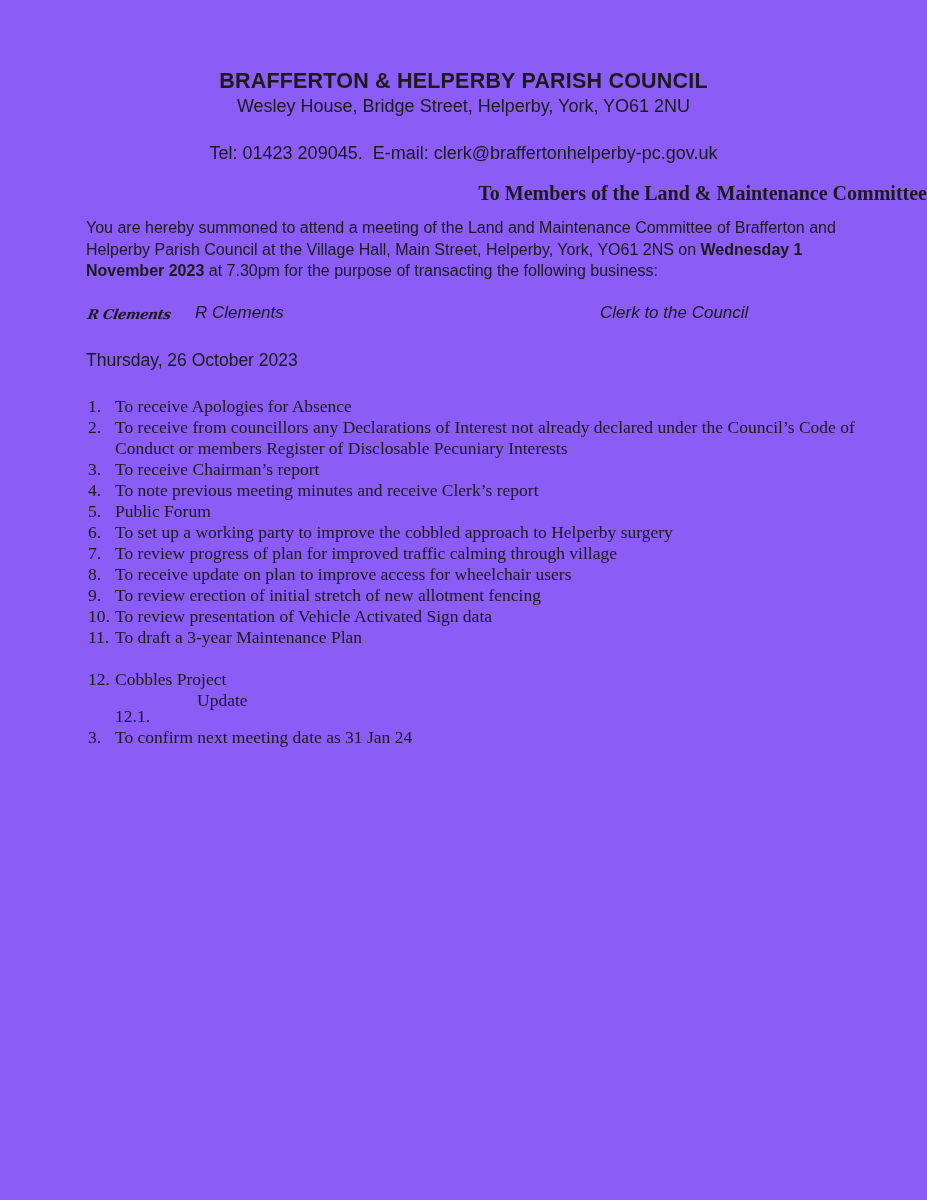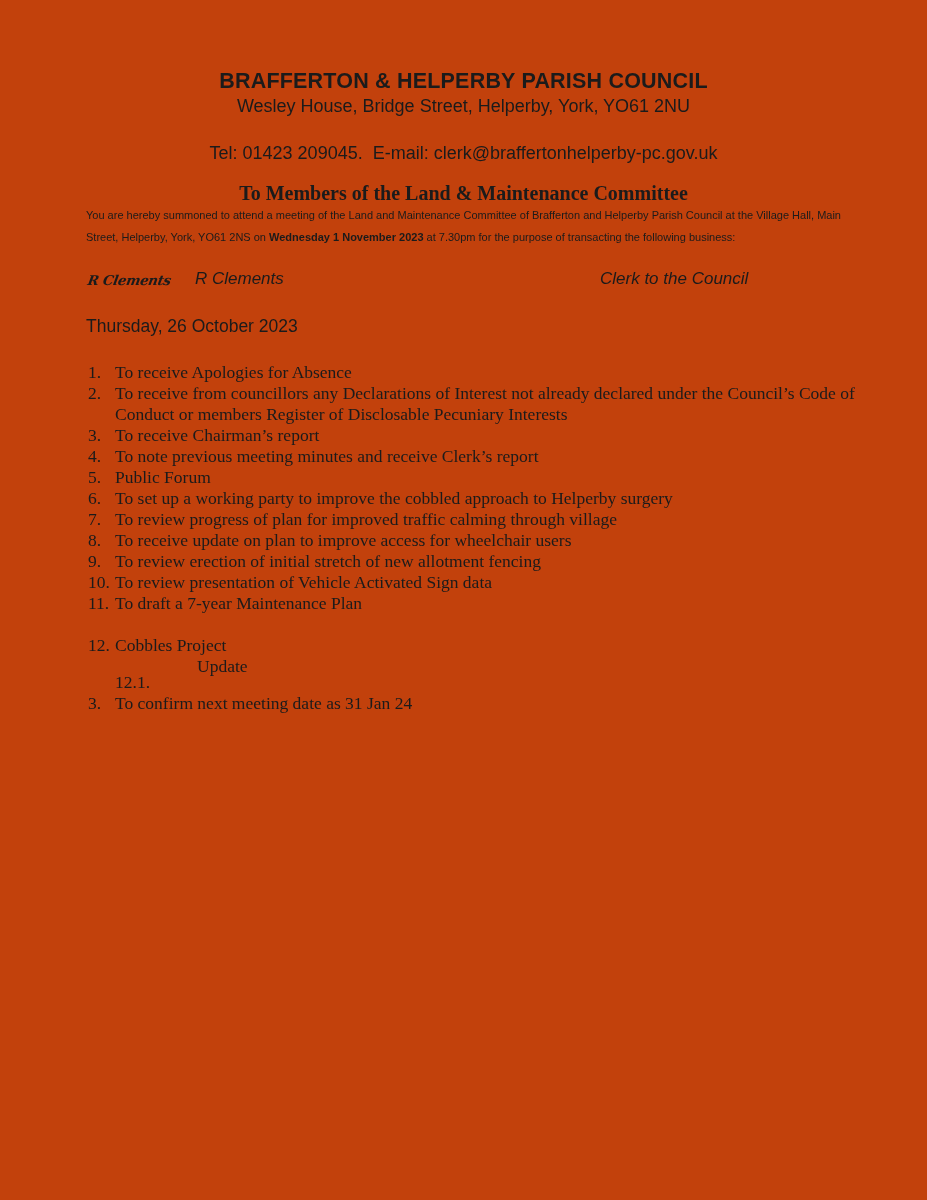--- a/index.html
+++ b/index.html
@@ -1,33 +1,33 @@
 <!DOCTYPE html>
 <html><head>
 <meta charset="utf-8">
 <style>
   * { margin:0; padding:0; box-sizing:border-box; }
   html,body { background:#e8e8e8; }
   .page {
-    width:927px; height:1200px; background:#c2410c; color:#1b1b1b;
+    width:927px; height:1200px; background:#8b5cf6; color:#1b1b1b;
     margin:0 auto; position:relative; overflow:hidden;
     font-family:"Liberation Sans", sans-serif;
   }
   .header { padding-top:68px; text-align:center; }
   .header-title { font-size:21.5px; font-weight:bold; line-height:27px; letter-spacing:0.2px; }
   .header-line { font-size:18px; line-height:23px; }
   .contact-line { white-space:pre-wrap;margin-top:24px; }
   .notice-heading {
-    margin-top:16px; text-align:center;
+    margin-top:16px; text-align:right;
     font-family:"Liberation Serif", serif; font-weight:bold;
     font-size:20px; line-height:24px;
   }
   .summons {
-    margin:0 0 0 86px; width:784px;
-    font-size:11px; line-height:21.5px;
+    margin:12px 0 0 86px; width:784px;
+    font-size:16px; line-height:21.5px;
   }
   .summons .bold-date { font-weight:bold; }
   .sig-row { position:relative; height:23px; margin-top:21px; font-size:17px; }
   .sig-script {
     position:absolute; left:88px; top:3px;
     font-family:"DejaVu Serif", serif; font-style:italic; font-weight:bold;
     font-size:13.5px; letter-spacing:-0.4px; transform:skewX(-10deg);
   }
   .sig-name  { position:absolute; left:195px; font-style:italic; }
   .sig-role  { position:absolute; left:600px; font-style:italic; }
@@ -103,21 +103,21 @@
     <div class="agenda-item">
       <span class="agenda-num">9.</span>
       <span class="item-text">To review erection of initial stretch of new allotment fencing</span>
     </div>
     <div class="agenda-item">
       <span class="agenda-num">10.</span>
       <span class="item-text">To review presentation of Vehicle Activated Sign data</span>
     </div>
     <div class="agenda-item">
       <span class="agenda-num">11.</span>
-      <span class="item-text">To draft a 7-year Maintenance Plan</span>
+      <span class="item-text">To draft a 3-year Maintenance Plan</span>
     </div>
 
     <div class="agenda-item gap-above">
       <span class="agenda-num">12.</span>
       <span class="item-text bold">Cobbles Project</span>
     </div>
     <div class="sub-item">
       <span class="sub-num">12.1.</span>
       <span class="item-text">Update</span>
     </div>

